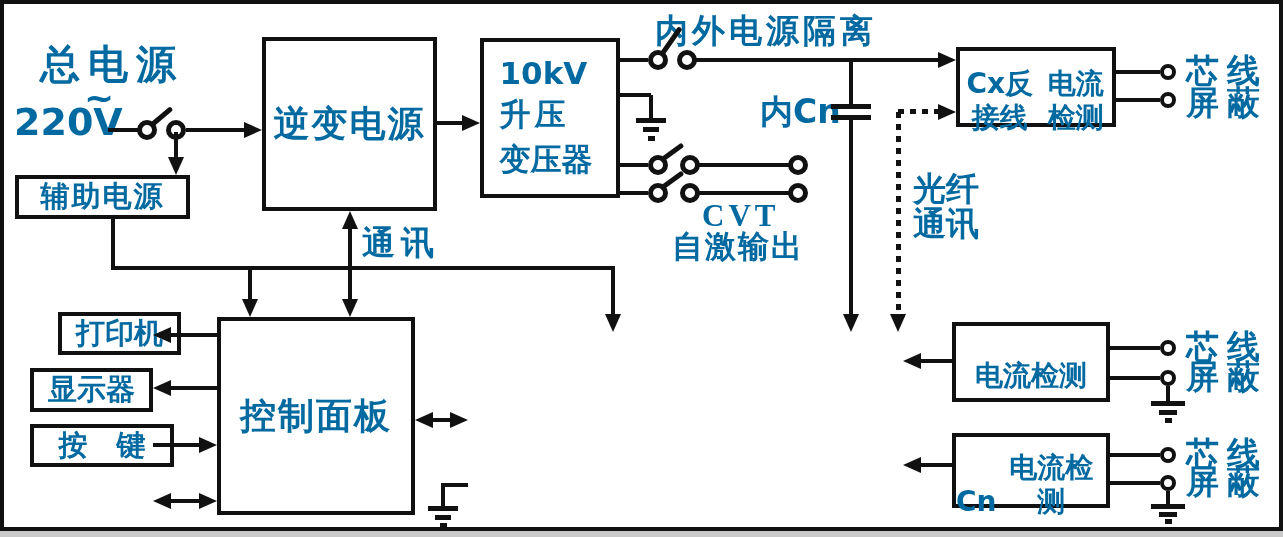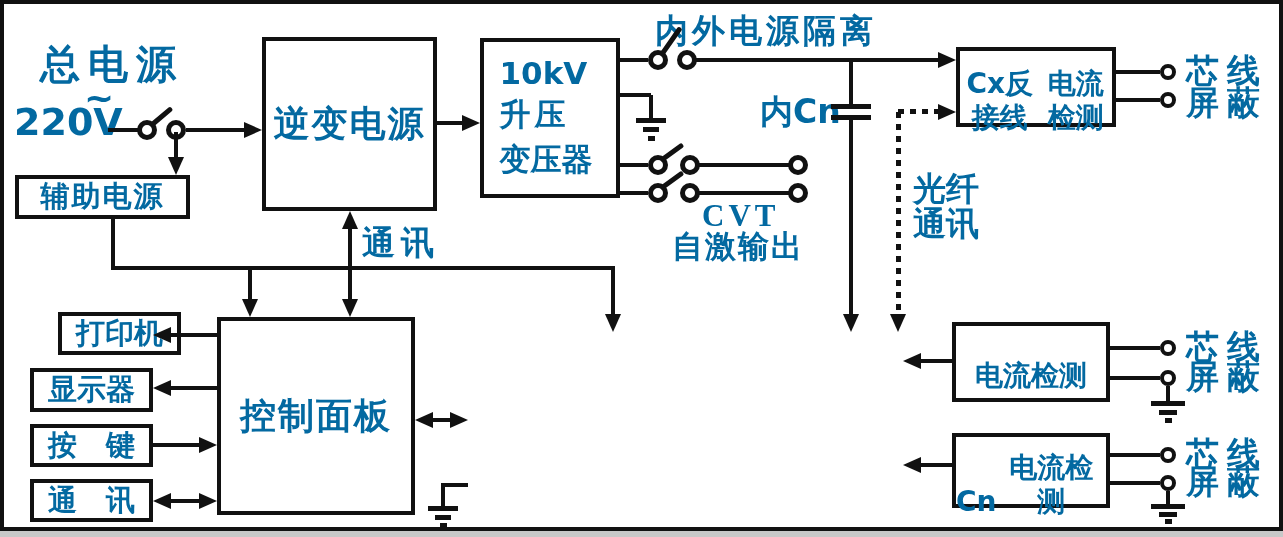--- a/index.html
+++ b/index.html
@@ -156,29 +156,26 @@
   </div>
   <div class="ar l" style="left:153px;top:327px;"></div>
   <div class="wh" style="left:169px;top:333px;width:48px;"></div>
 
   <div class="box" style="left:30px;top:368px;width:123px;height:44px;font-size:29px;">
     <span>显示器</span>
   </div>
   <div class="ar l" style="left:153px;top:380px;"></div>
   <div class="wh" style="left:169px;top:386px;width:48px;"></div>
 
-  <div class="box" style="left:30px;top:424px;width:123px;height:43px;font-size:29px;">
+  <div class="box" style="left:30px;top:424px;width:144px;height:43px;font-size:29px;">
     <span>按　键</span>
   </div>
   <div class="wh" style="left:153px;top:443px;width:48px;"></div>
   <div class="ar r" style="left:199px;top:437px;"></div>
 
-  <div class="box" style="left:30px;top:479px;width:123px;height:43px;font-size:29px;">
-    <span>通　讯</span>
-  </div>
   <div class="ar l" style="left:153px;top:493px;"></div>
   <div class="wh" style="left:169px;top:499px;width:32px;"></div>
   <div class="ar r" style="left:199px;top:493px;"></div>
 
   <div class="box" style="left:952px;top:322px;width:158px;height:80px;">
     <div class="col" style="line-height:1.2;font-size:28px;">
       <span>电流检测</span>
     </div>
   </div>
   <div class="ar l" style="left:903px;top:353px;"></div>

